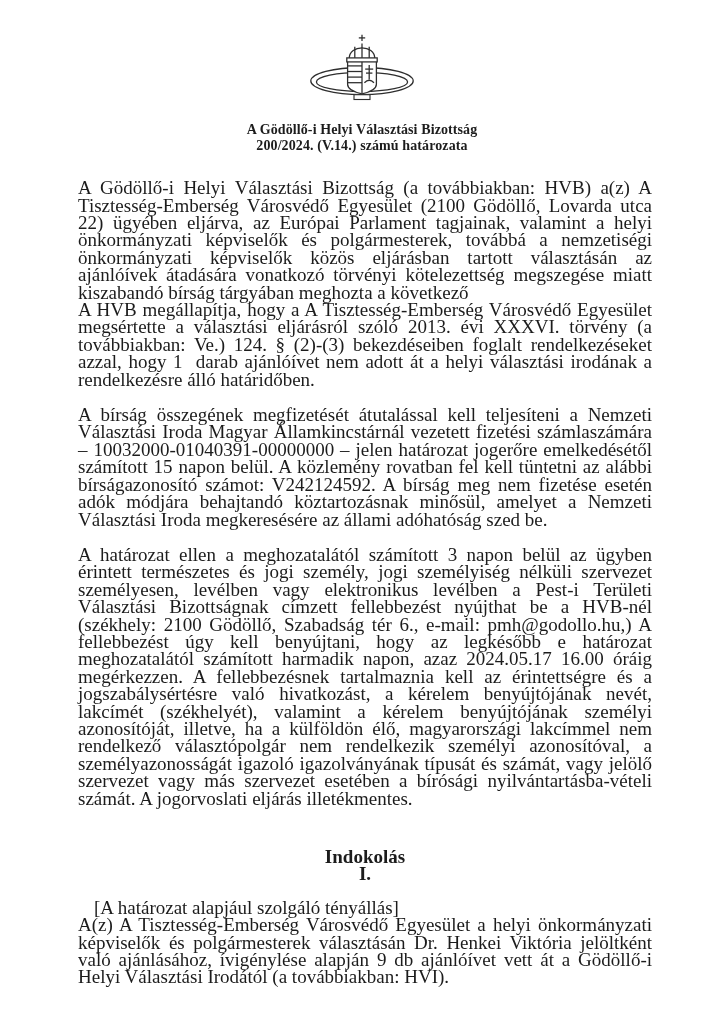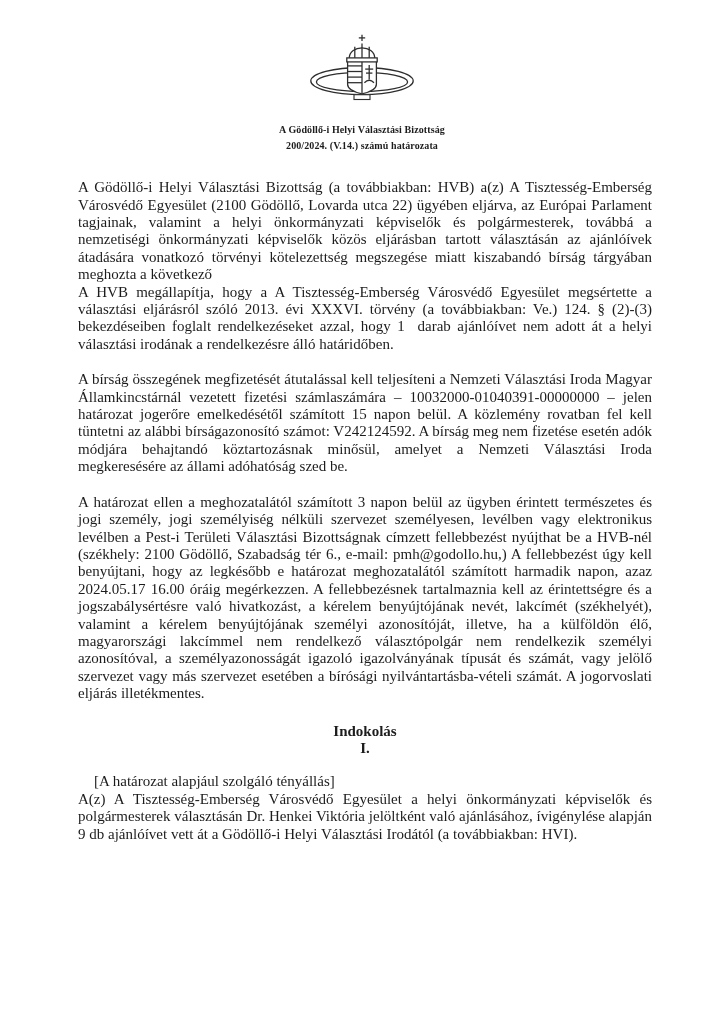--- a/index.html
+++ b/index.html
@@ -18,46 +18,46 @@
   }
   .emblem-wrap {
     padding-top: 33px;
     display: flex;
     justify-content: center;
   }
   .doc-title {
     margin-top: 12px;
     text-align: center;
     font-weight: bold;
-    font-size: 10px;
+    font-size: 14px;
     line-height: 15.6px;
     letter-spacing: 0.1px;
   }
   .content {
     margin: 26px 72px 0 78px;
-    font-size: 15px;
+    font-size: 19px;
     line-height: 17.4px;
     text-align: justify;
   }
   .para {
     margin: 0 0 18px 0;
   }
   .para.tight {
     margin-bottom: 0;
   }
   .center-bold {
     text-align: center;
     font-weight: bold;
     margin: 0 0 18px 0;
   }
   .center-bold.no-gap {
     margin-bottom: 0;
   }
   .section-head {
-    margin-top: 20px;
+    margin-top: 41px;
   }
   .bracket-line {
     text-align: left;
     margin: 16px;
   }
 </style>
 </head>
 <body>
 
 <div class="page">

